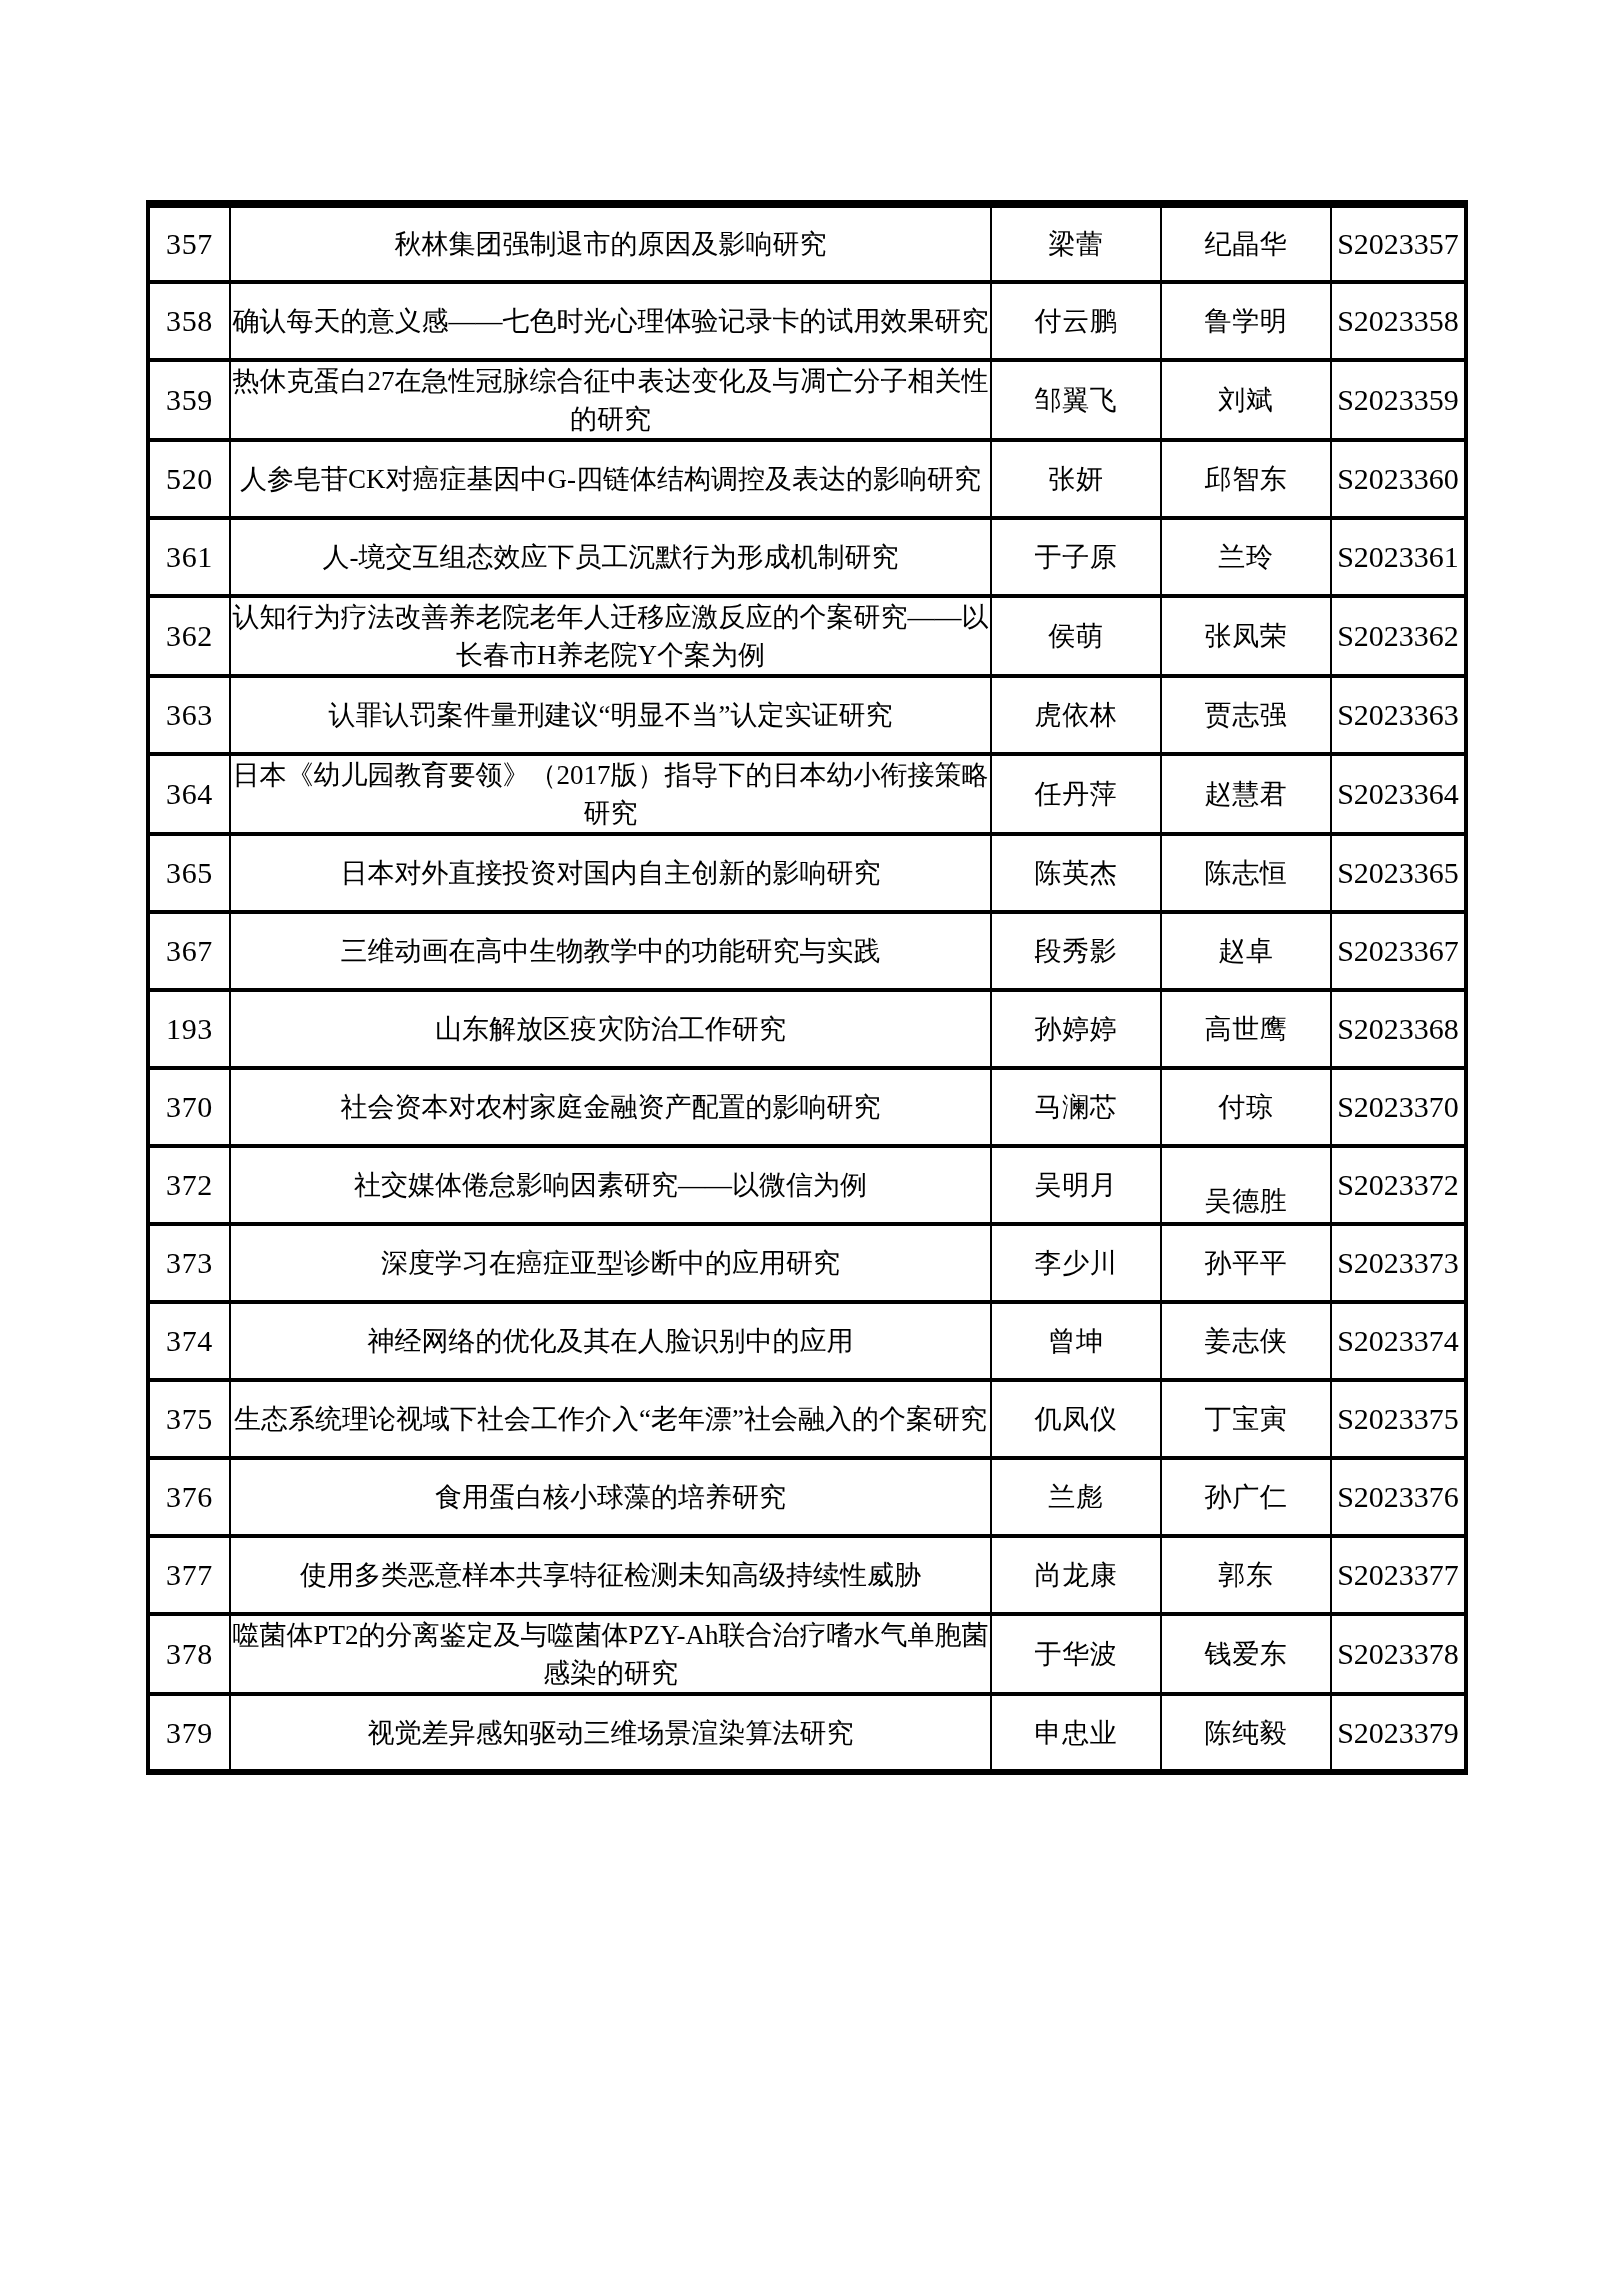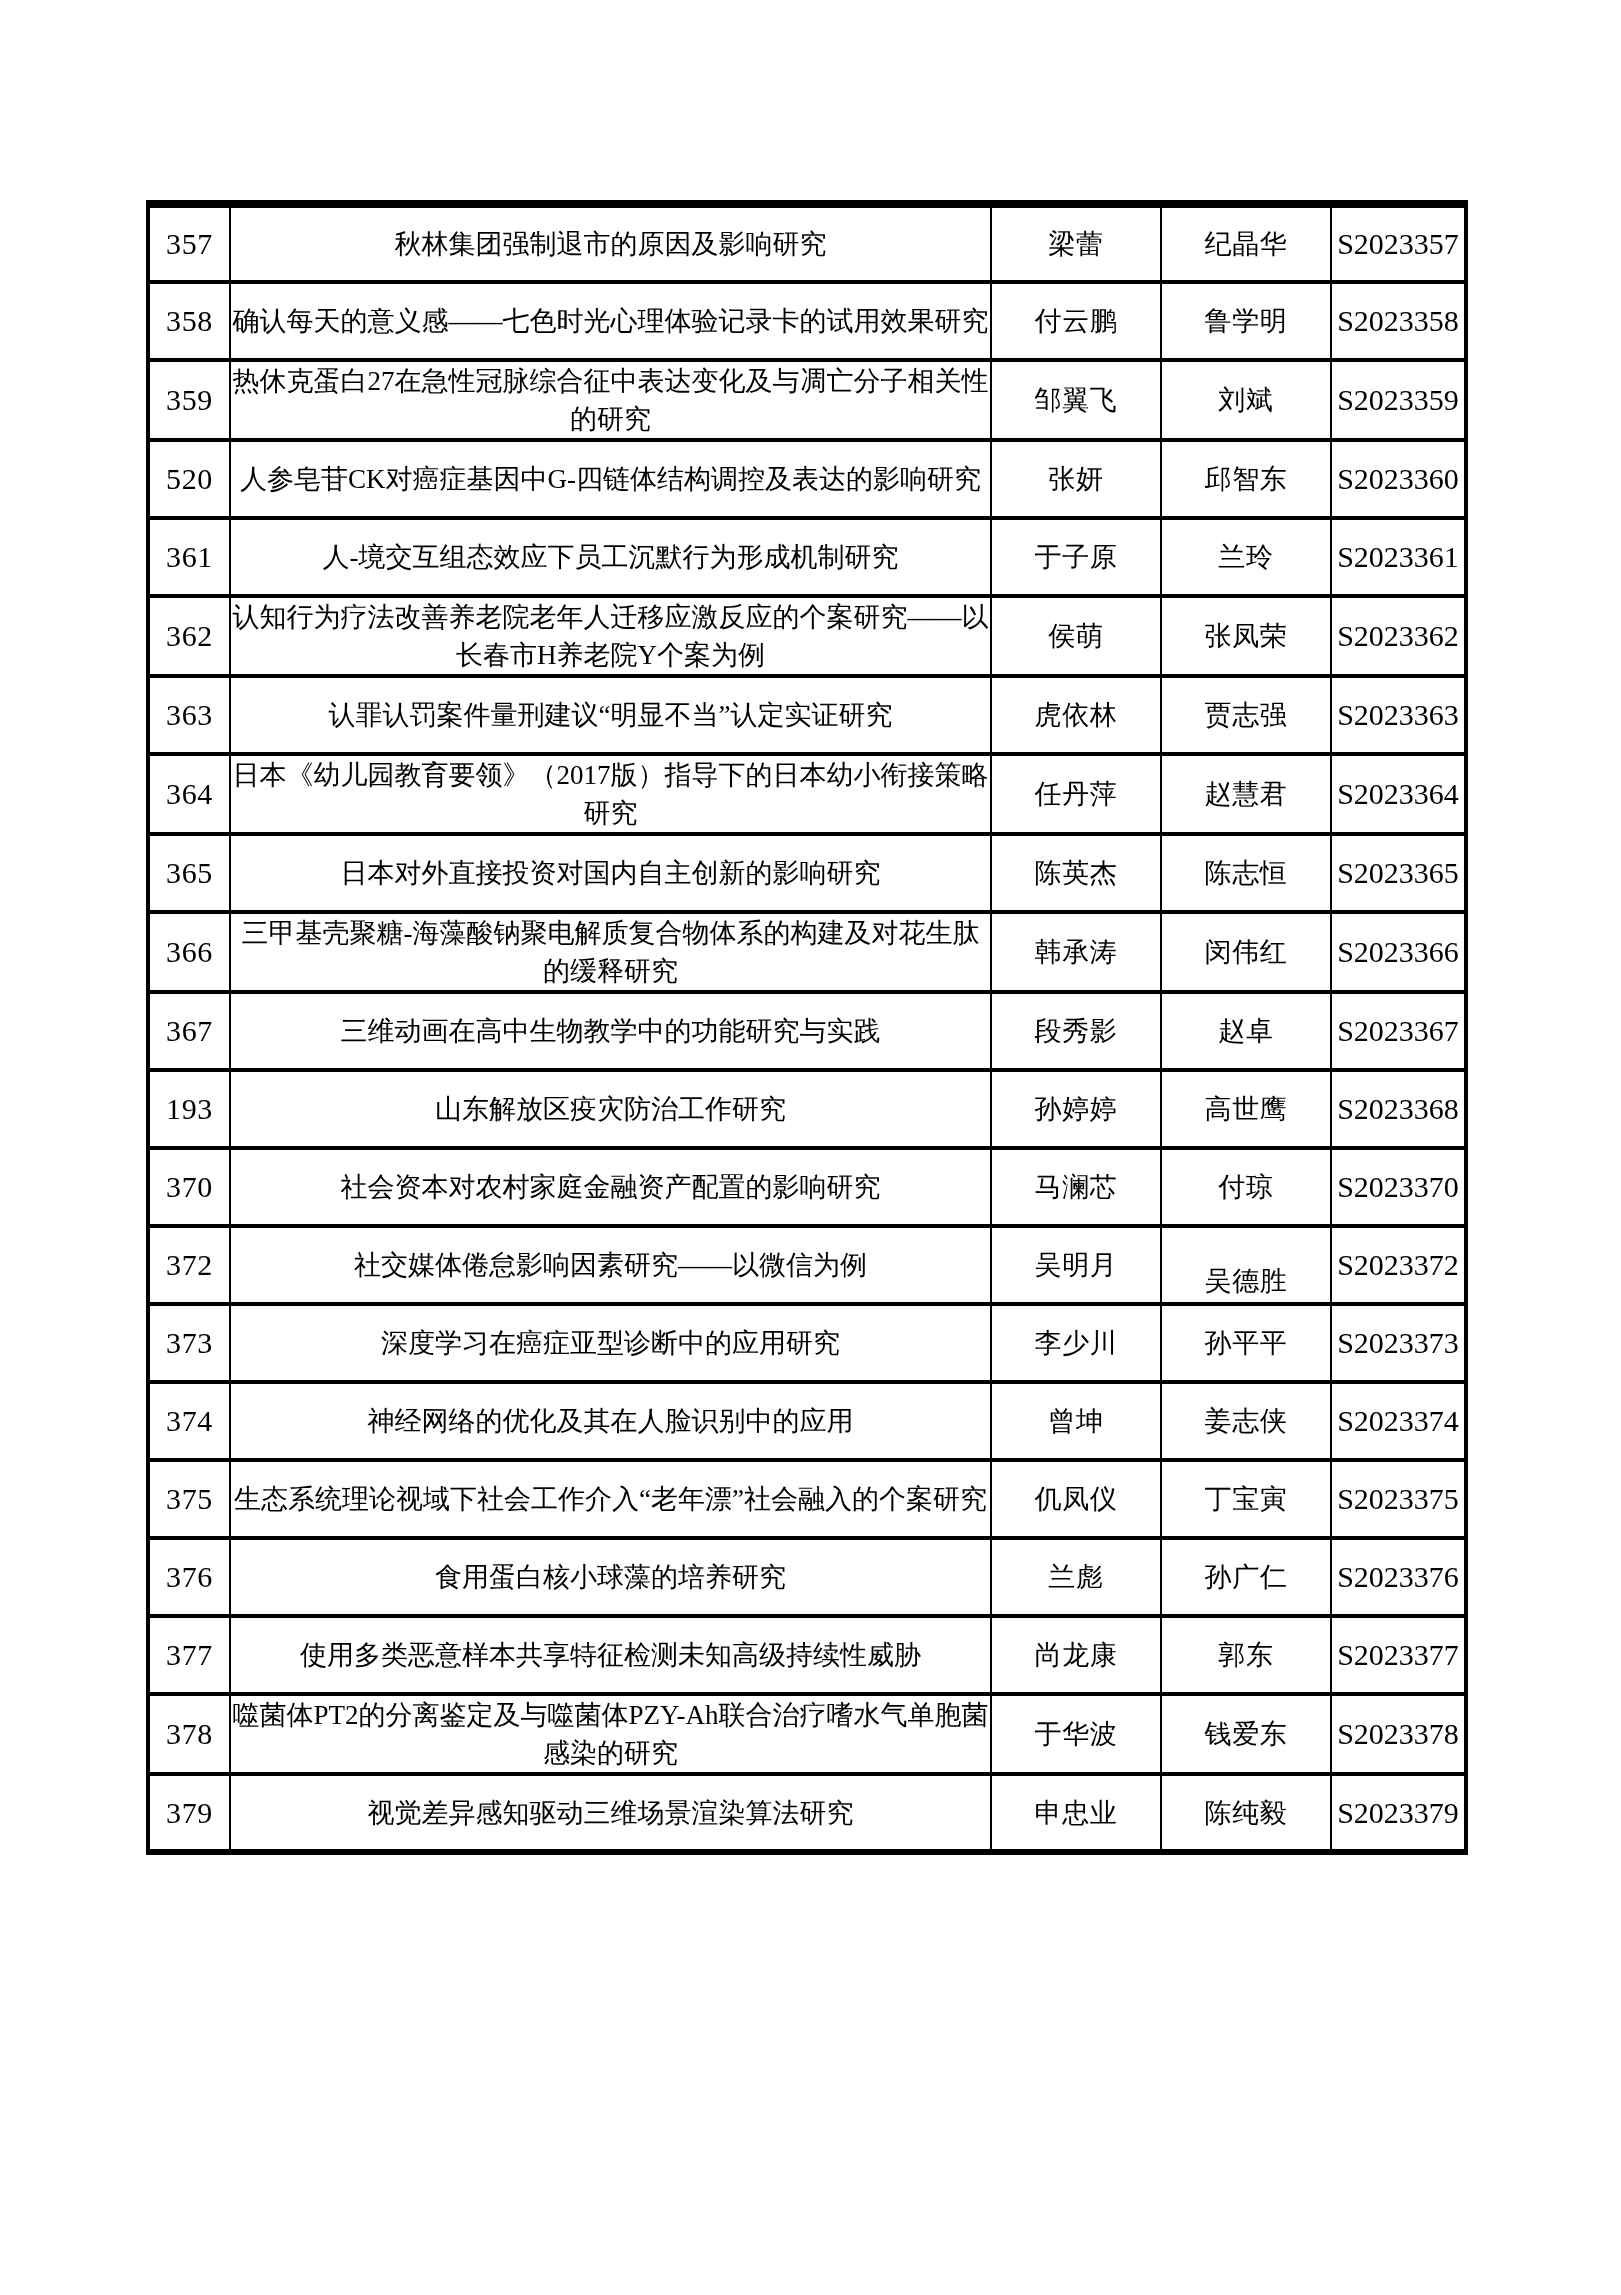--- a/index.html
+++ b/index.html
@@ -138,27 +138,20 @@
     <td class="id">S2023364</td>
   </tr>
         <tr>
     <td class="no">365</td>
     <td class="title">日本对外直接投资对国内自主创新的影响研究</td>
     <td class="person p1">陈英杰</td>
     <td class="person p2">陈志恒</td>
     <td class="id">S2023365</td>
   </tr>
         <tr>
-    <td class="no">366</td>
-    <td class="title">三甲基壳聚糖-海藻酸钠聚电解质复合物体系的构建及对花生肽的缓释研究</td>
-    <td class="person p1">韩承涛</td>
-    <td class="person p2">闵伟红</td>
-    <td class="id">S2023366</td>
-  </tr>
-        <tr>
     <td class="no">367</td>
     <td class="title">三维动画在高中生物教学中的功能研究与实践</td>
     <td class="person p1">段秀影</td>
     <td class="person p2">赵卓</td>
     <td class="id">S2023367</td>
   </tr>
         <tr>
     <td class="no">193</td>
     <td class="title">山东解放区疫灾防治工作研究</td>
     <td class="person p1">孙婷婷</td>

